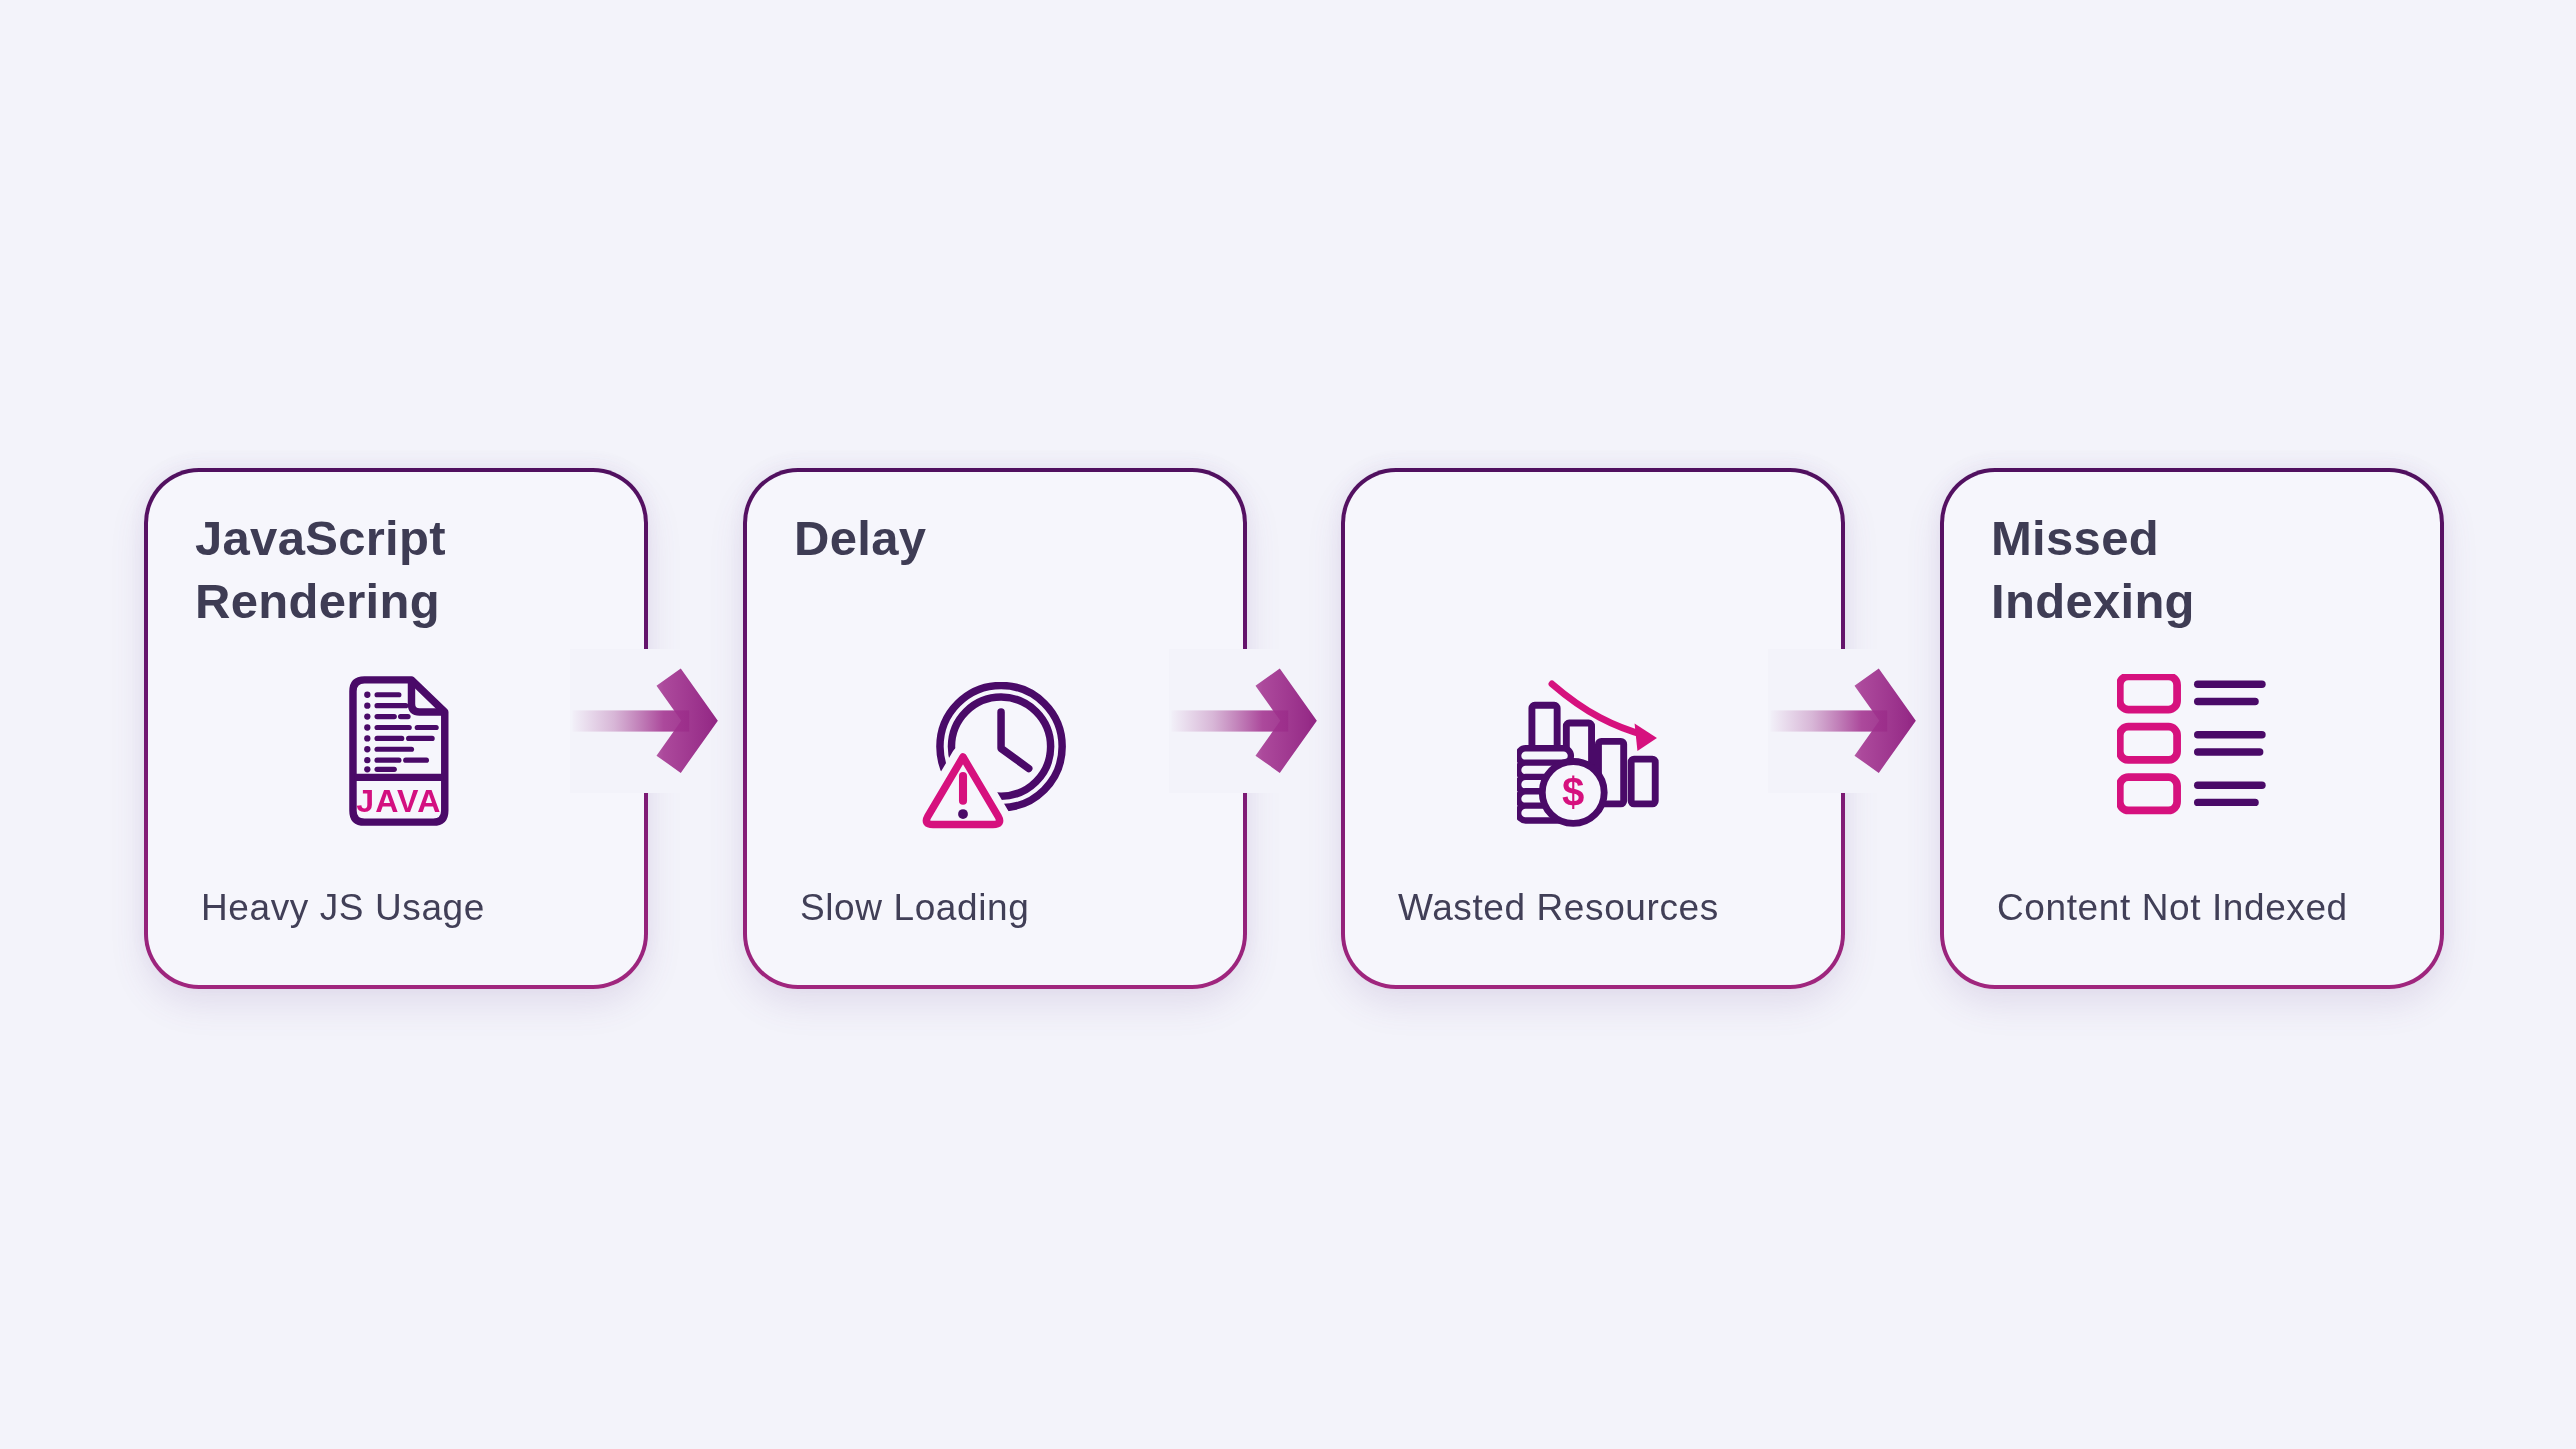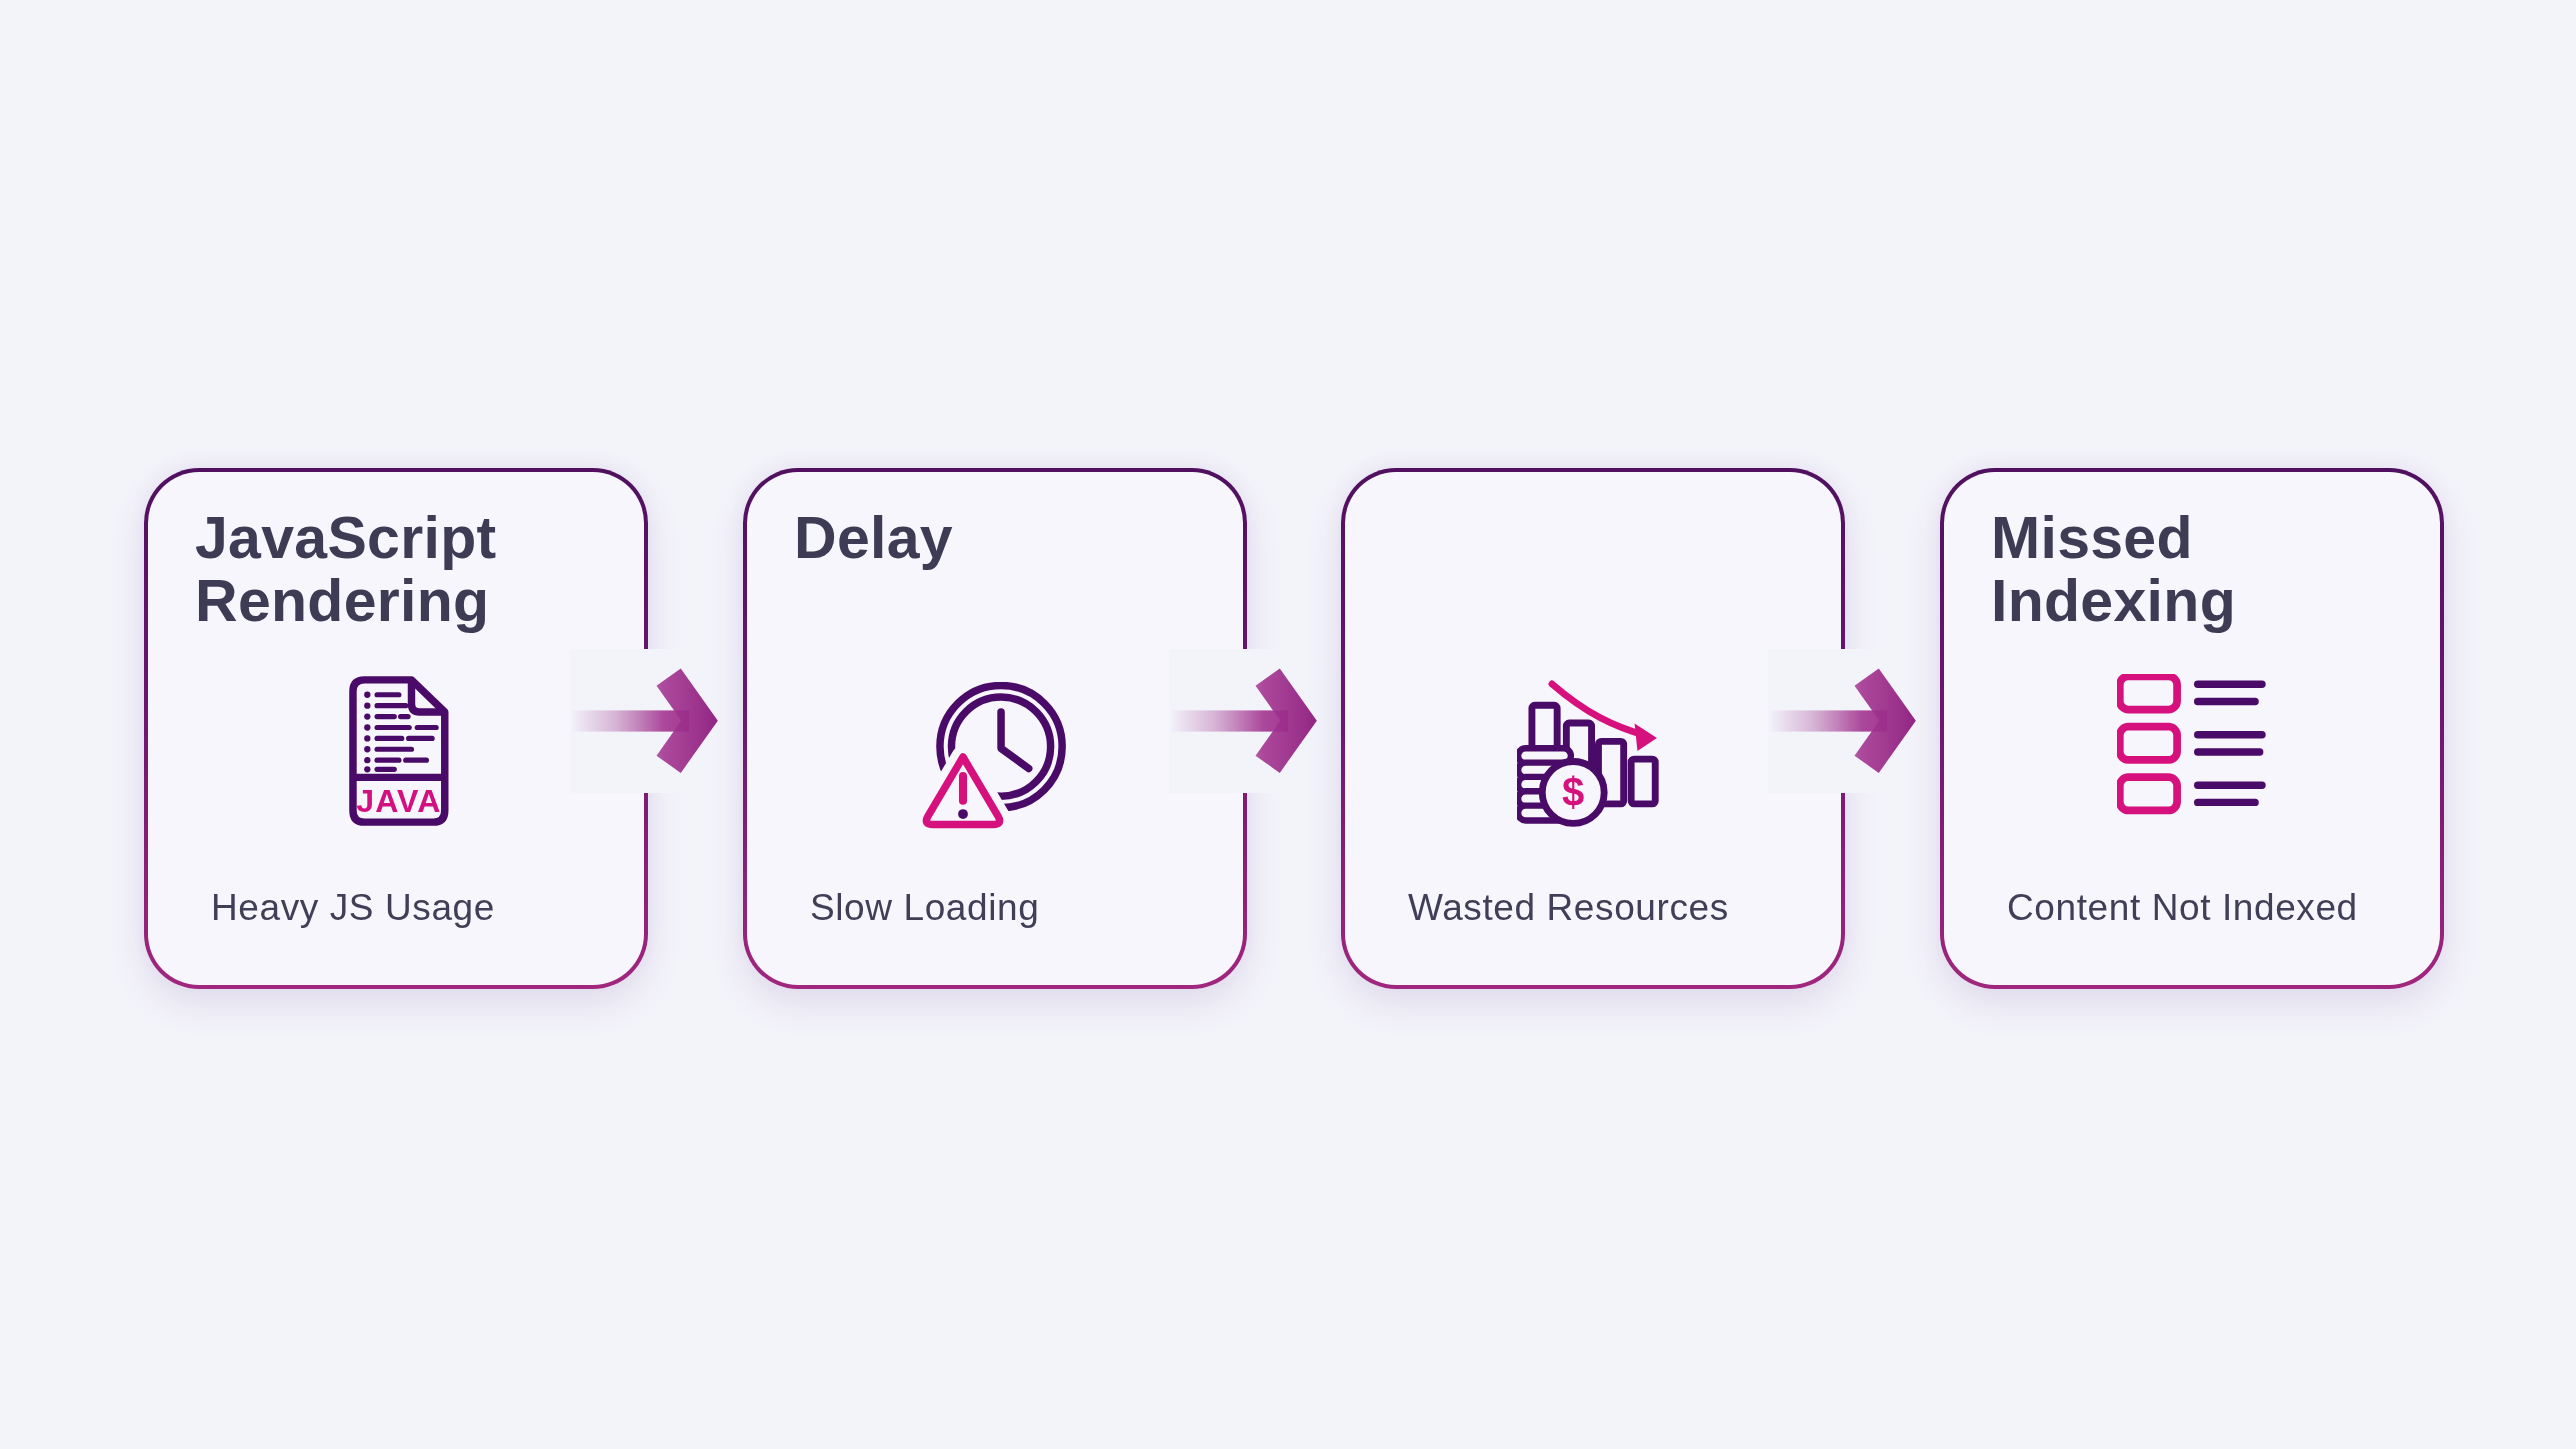--- a/index.html
+++ b/index.html
@@ -22,27 +22,27 @@
       linear-gradient(180deg, #50105F 0%, #6B1570 45%, #A1267E 100%) border-box;
     box-shadow: 0 15px 35px rgba(110, 70, 150, 0.13), 0 -5.7px 17px rgba(110, 70, 150, 0.05);
   }
   .card-1 { left: 144px; }
   .card-2 { left: 743px; }
   .card-3 { left: 1341px; }
   .card-4 { left: 1940px; text-decoration: underline; }
 
   .card-title {
     position: absolute; left: 47px; top: 35px; margin: 0;
-    font-size: 59px; line-height: 63px; font-weight: 700;
+    font-size: 49px; line-height: 63px; font-weight: 700;
     letter-spacing: 0.3px; color: #3E3C54;
   }
   .card-title .line { display: block; }
 
   .card-subtitle {
-    position: absolute; left: 63px; top: 413px; margin: 0;
+    position: absolute; left: 53px; top: 413px; margin: 0;
     font-size: 37px; line-height: 46px; font-weight: 400;
     letter-spacing: 0.6px; color: #413F57;
   }
 
   .icon-box { position: absolute; left: 50%; transform: translateX(-50%); }
   .icon-java  { top: 202px; }
   .icon-clock { top: 210px; }
   .icon-coins { top: 208px; }
   .icon-list  { top: 202px; }
 

